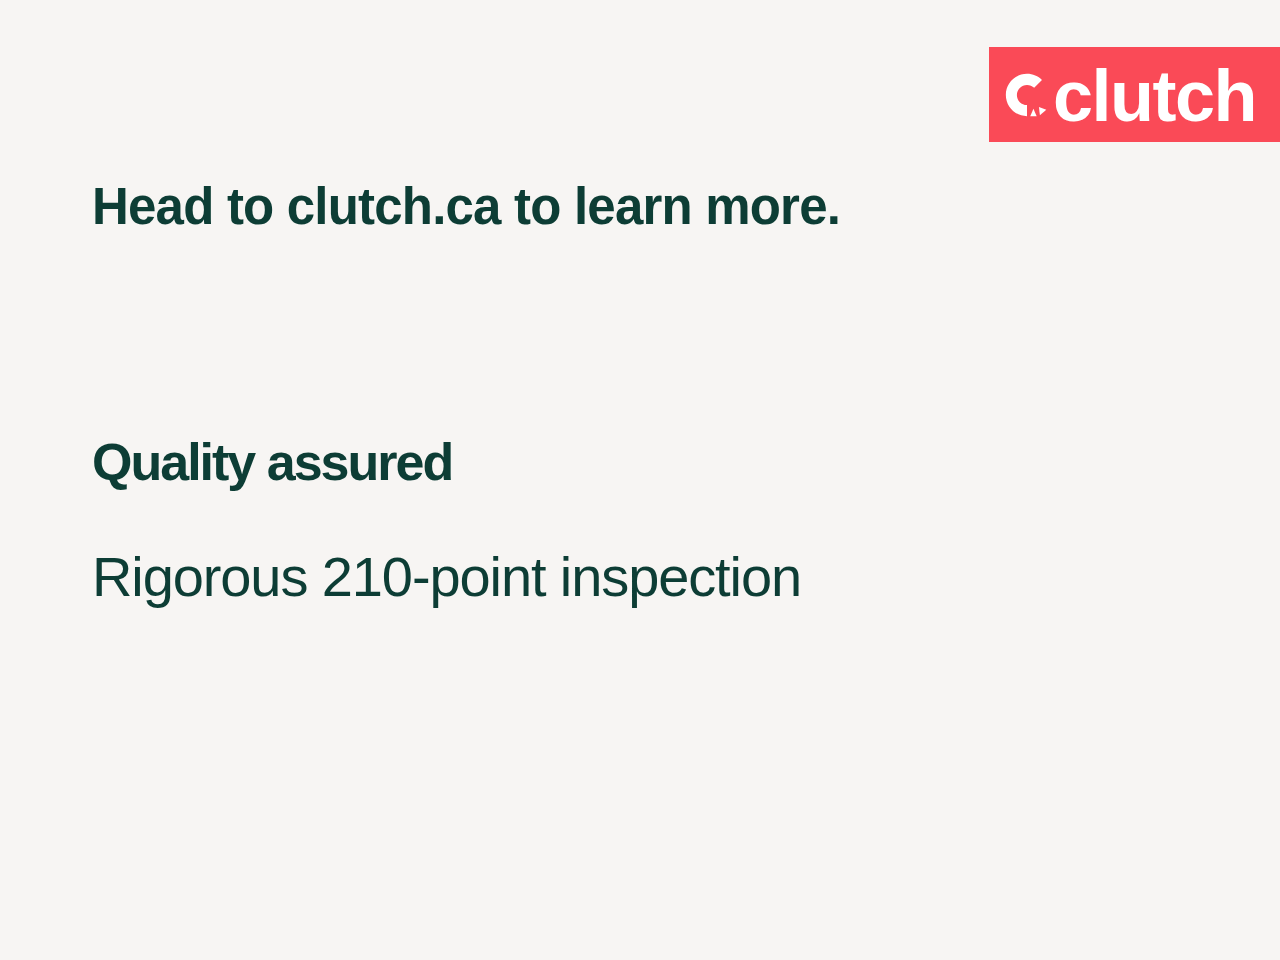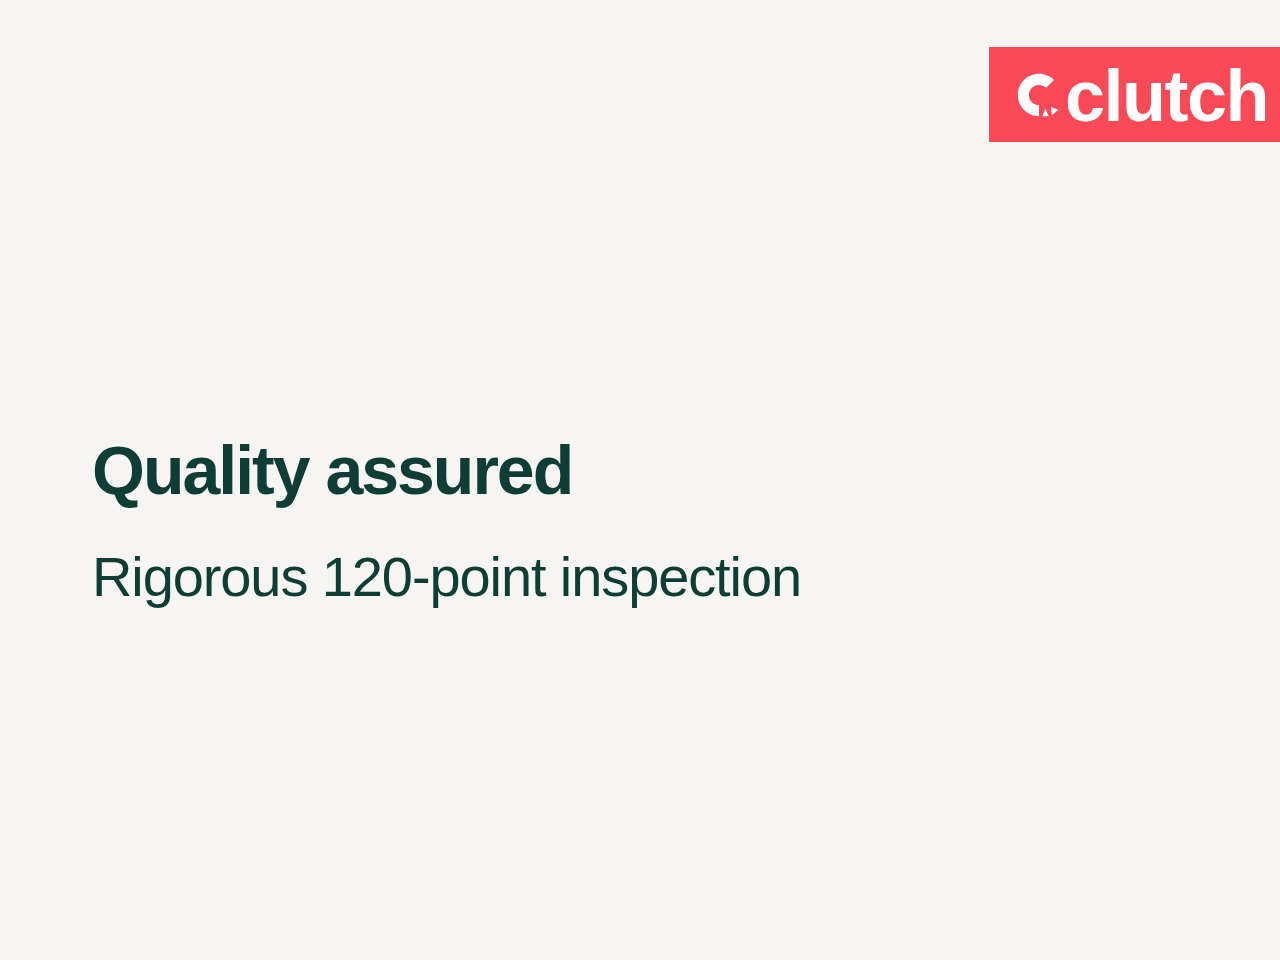--- a/index.html
+++ b/index.html
@@ -26,21 +26,21 @@
   .brand-banner {
     position: absolute;
     left: 989px;
     top: 47px;
     width: 291px;
     height: 95px;
     background: #fa4a57;
     display: flex;
     align-items: center;
     justify-content: flex-start;
-    padding-left: 27px;
+    padding-left: 15px;
     box-sizing: border-box;
   }
 
   .brand-logo {
     display: flex;
     align-items: center;
     line-height: 1;
   }
 
   .brand-logo-mark {
@@ -72,21 +72,21 @@
     letter-spacing: -0.8px;
     color: #0d3d35;
     line-height: 1;
     white-space: nowrap;
   }
 
   .headline {
     position: absolute;
     left: 92px;
     top: 436px;
-    font-size: 68px;
+    font-size: 52px;
     font-weight: 700;
     letter-spacing: -2px;
     color: #0d3d35;
     line-height: 1;
     white-space: nowrap;
   }
 
   .subcopy {
     position: absolute;
     left: 92px;
@@ -124,20 +124,21 @@
                    C74.2 9.1 62.7 4 50 4 Z"></path>
 
           <path fill="#ffffff" d="M57 96 L71 96 L64 80 Z"></path>
           <path fill="#ffffff" d="M78 94 L92 82 L76 76 Z"></path>
         </svg>
       </span>
       <span class="brand-logo-word">clutch</span>
     </div>
   </div>
 
+  <div class="kicker">Head to clutch.ca to learn more.</div>
 
   <div class="headline">Quality assured</div>
 
   <div class="subcopy">
-    <span class="subcopy-line">Rigorous 120-point inspection</span>
+    <span class="subcopy-line">Rigorous 210-point inspection</span>
   </div>
 
 </div>
 
 </body></html>

